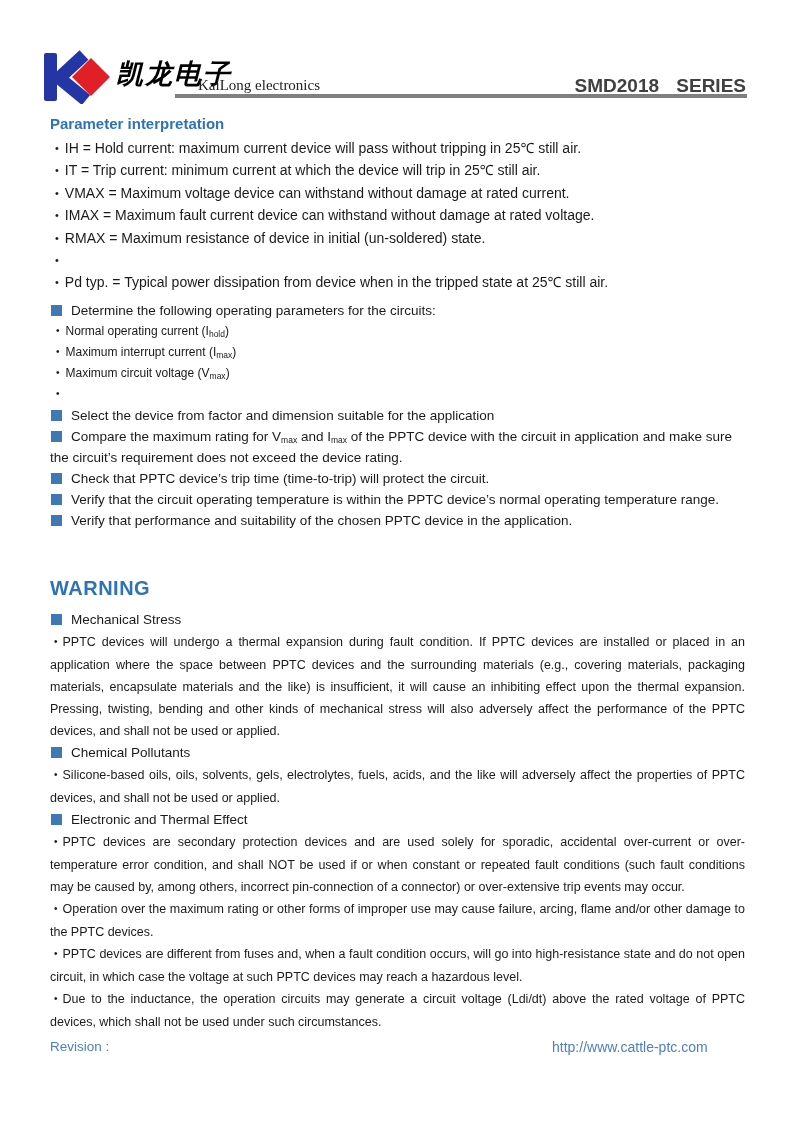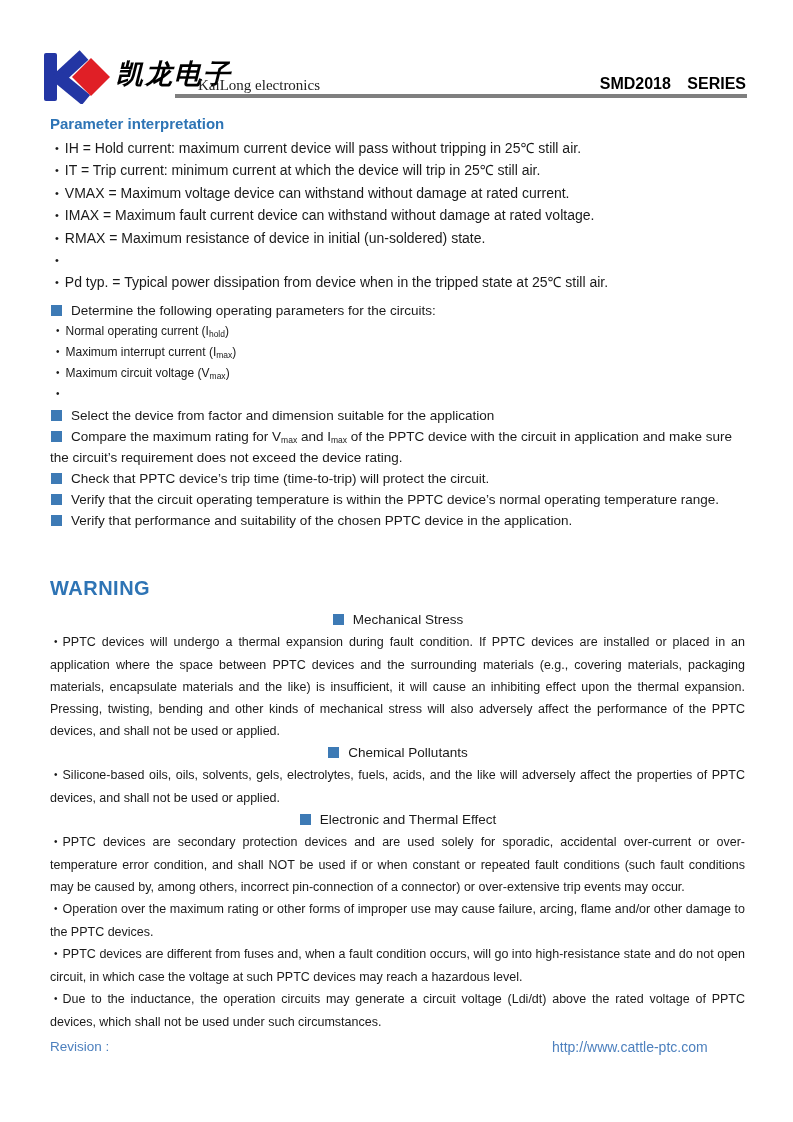--- a/index.html
+++ b/index.html
@@ -24,21 +24,21 @@
     position:absolute;left:116px;top:56px;
     font-family:"DejaVu Serif",serif;font-weight:bold;font-style:italic;
     font-size:27px;color:#000000;letter-spacing:2px;white-space:nowrap;
   }
   .logo-en{
     position:absolute;left:198px;top:77px;
     font-family:"Liberation Serif",serif;font-size:15px;color:#222;white-space:nowrap;
   }
   .series{
     position:absolute;right:47px;top:75px;
-    font-size:16px;font-weight:bold;color:#000000;word-spacing:12px;white-space:nowrap;
+    font-size:19px;font-weight:bold;color:#404040;word-spacing:12px;white-space:nowrap;
   }
   .header-rule{position:absolute;left:175px;right:46px;top:94px;height:4px;background:var(--rule-gray);}
   
   .content{padding:0 48px 0 50px;}
   .sec-title{font-size:15px;font-weight:bold;color:var(--heading-blue);margin-top:17px;}
   .sec-title.guide{font-size:16px;margin-top:15px;}
   .warning-title{font-size:20px;font-weight:bold;color:var(--heading-blue);margin-top:46px;letter-spacing:0.5px;}
   
   .param-list{margin-top:6px;}
   .p-item{font-size:14px;line-height:21.4px;}
@@ -49,21 +49,21 @@
   .g-item.t-dot{font-size:12px;}
   .g-item.t-square .marker{
     display:inline-block;width:11px;height:11px;background:var(--bullet-blue);
     margin:0 9px -1px 1px;
   }
   .g-item.t-dot .marker::before{content:"•";font-size:10px;position:relative;top:-1px;margin:0 6px 0 6px;}
   sub{font-size:8.5px;line-height:0;vertical-align:-2px;}
   
   .warning-list{margin-top:9px;}
   .w-item{font-size:12.5px;line-height:22px;text-align:justify;}
-  .w-item.t-heading{font-size:13.5px;text-align:center;}
+  .w-item.t-heading{font-size:13.5px;text-align:left;}
   .w-item.t-heading .marker{
     display:inline-block;width:11px;height:11px;background:var(--bullet-blue);
     margin:0 9px -1px 1px;
   }
   .w-item.t-para .marker::before{content:"•";font-size:10px;position:relative;top:-1px;margin:0 5px 0 4px;}
   
   .footer-revision{position:absolute;left:50px;top:1039px;font-size:13.5px;color:var(--footer-blue);}
   .footer-url{position:absolute;left:541px;top:1039px;font-size:14px;color:var(--footer-blue);text-decoration:none;cursor:pointer;margin-left:11px;}
 </style>
 </head>

